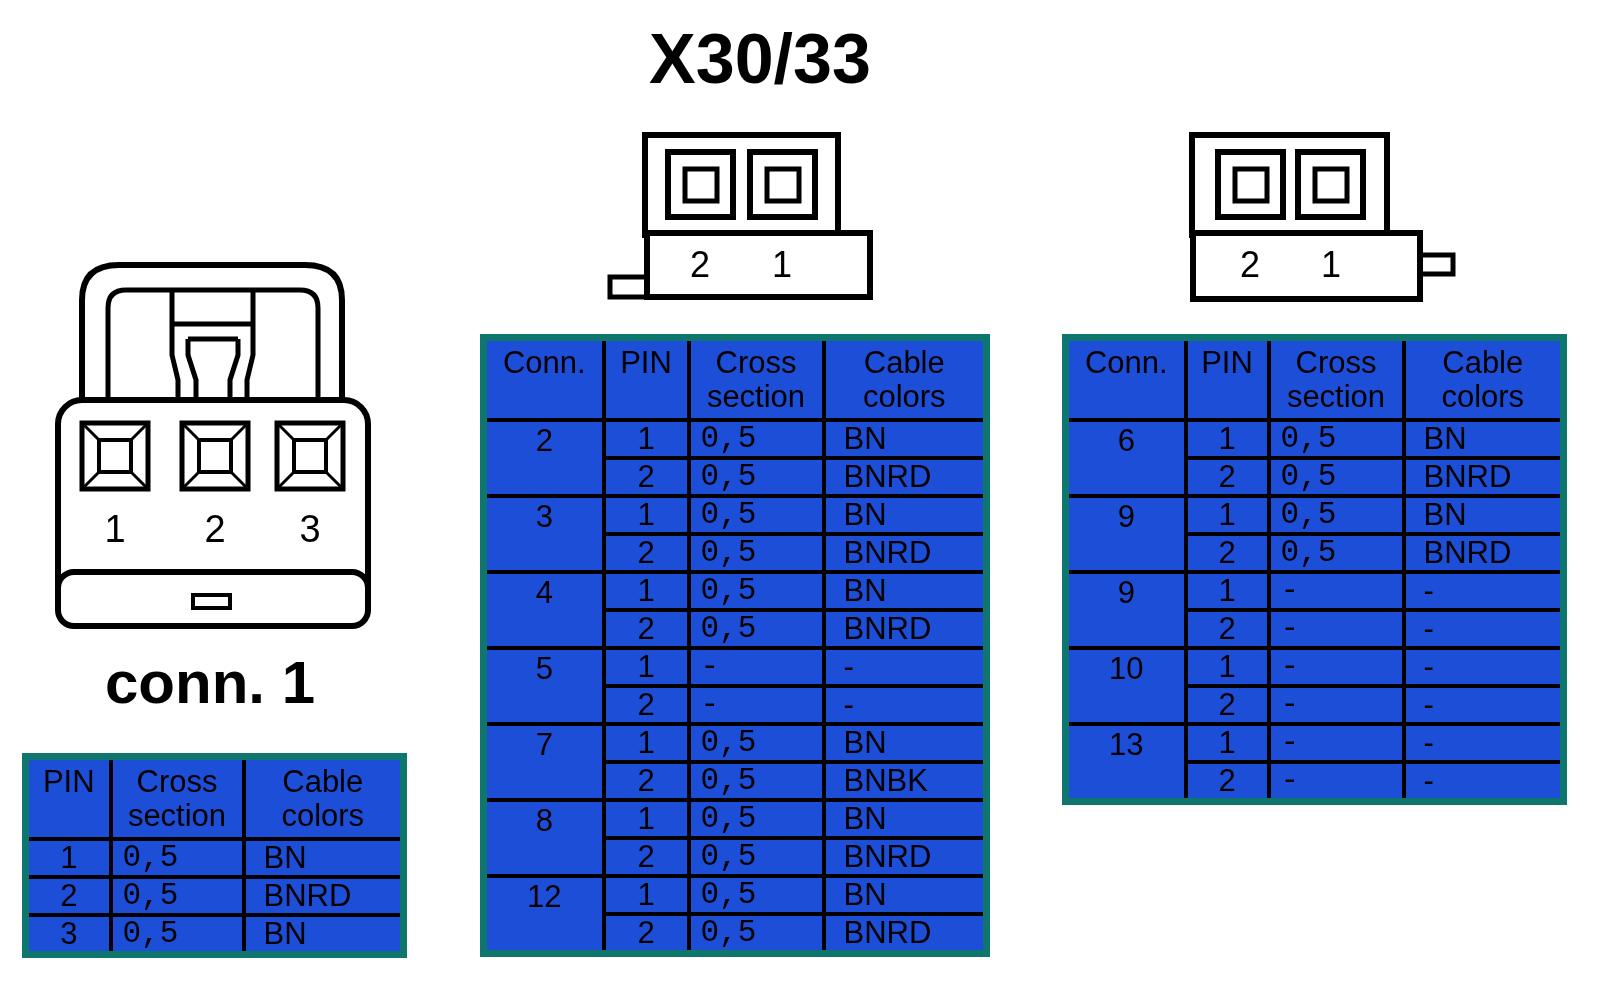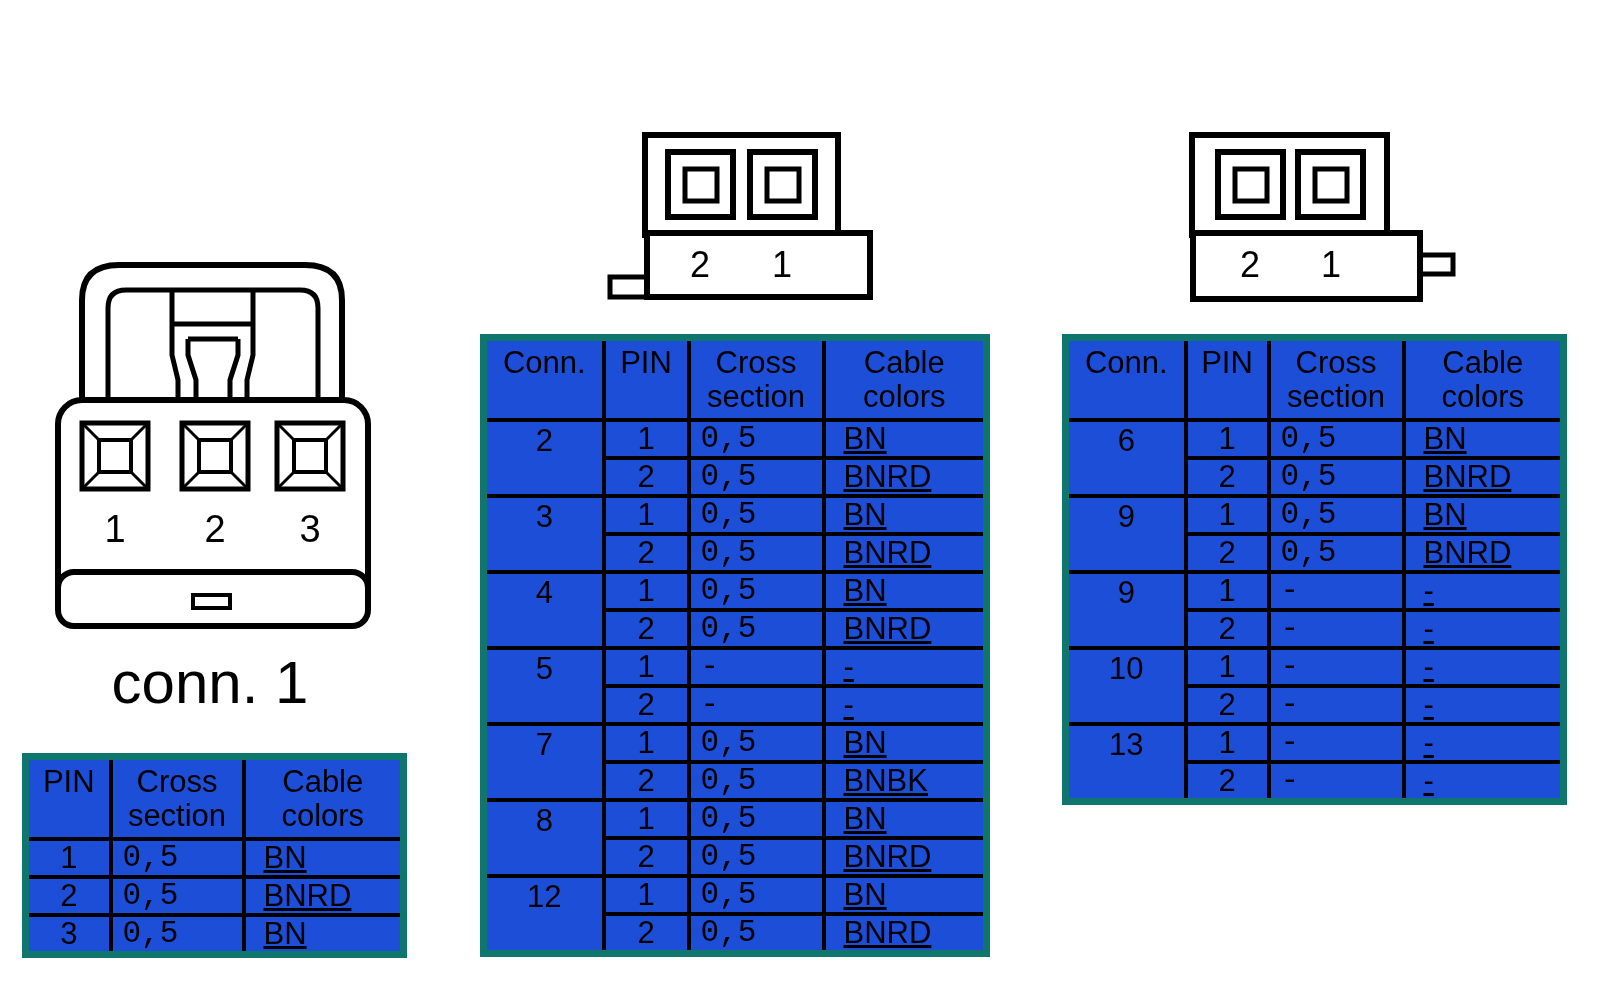--- a/index.html
+++ b/index.html
@@ -7,53 +7,54 @@
     position:relative;width:1600px;height:988px;background:#ffffff;
     font-family:"Liberation Sans",sans-serif;color:#000;overflow:hidden;
   }
   .big-title{
     position:absolute;font-weight:bold;font-size:70px;line-height:1;
     text-align:center;letter-spacing:0;
   }
   #main-title{left:595px;top:24px;width:330px;}
   #conn1-caption{
     position:absolute;left:45px;top:653px;width:330px;text-align:center;
-    font-weight:normal;font-size:60px;line-height:1;
+    font-weight:bold;font-size:60px;line-height:1;
   }
   table.pin-table{
     position:absolute;border-collapse:collapse;table-layout:fixed;
     background:#1d4ed8;border:7px solid #0f766e;
   }
   .pin-table th,.pin-table td{
     border:4px solid #000;font-size:31px;line-height:34px;font-weight:normal;
     padding:0;overflow:hidden;color:#000;
   }
   .pin-table th{vertical-align:top;text-align:center;height:72px;padding-top:5px;}
   .pin-table td{height:34px;}
   .pin-table td.col-conn{vertical-align:top;text-align:center;padding-top:2px;}
   .pin-table td.col-pin{text-align:center;}
   .pin-table td.col-cross{text-align:left;padding-left:10px;font-family:Liberation Mono, monospace;}
-  .pin-table td.col-color{text-align:left;padding-left:18px;text-decoration:underline;}
+  .pin-table td.col-color{text-align:left;padding-left:18px;}
   #table-conn1{left:22px;top:753px;width:378px;}
   #table-mid{left:480px;top:334px;width:503px;}
   #table-right{left:1062px;top:334px;width:498px;}
   .drawing{position:absolute;}
   #conn1-drawing{left:45px;top:255px;}
   #mid-drawing{left:595px;top:125px;}
   #right-drawing{left:1165px;top:125px;}
   svg text{
     font-family:"Liberation Sans",sans-serif;fill:#000;
     text-anchor:middle;
   }
 </style>
 </head>
 <body>
 
 <div class="page">
 
+  <div id="main-title" class="big-title">X30/33</div>
 
   <svg id="conn1-drawing" class="drawing" width="340" height="380" viewBox="0 0 340 380">
     <g stroke="#000" fill="none">
       <path d="M37,148 L37,45 Q37,10 74,10 L260,10 Q297,10 297,45 L297,148" fill="#ffffff" stroke-width="6"></path>
       <path d="M63,148 L63,53 Q63,35 81,35 L255,35 Q273,35 273,53 L273,148" stroke-width="5"></path>
       <g stroke-width="5">
         <path d="M127,36 L127,100 L133,125 L133,150"></path>
         <path d="M208,36 L208,100 L202,125 L202,150"></path>
         <path d="M127,69 L208,69"></path>
         <path d="M143,84 L193,84"></path>

